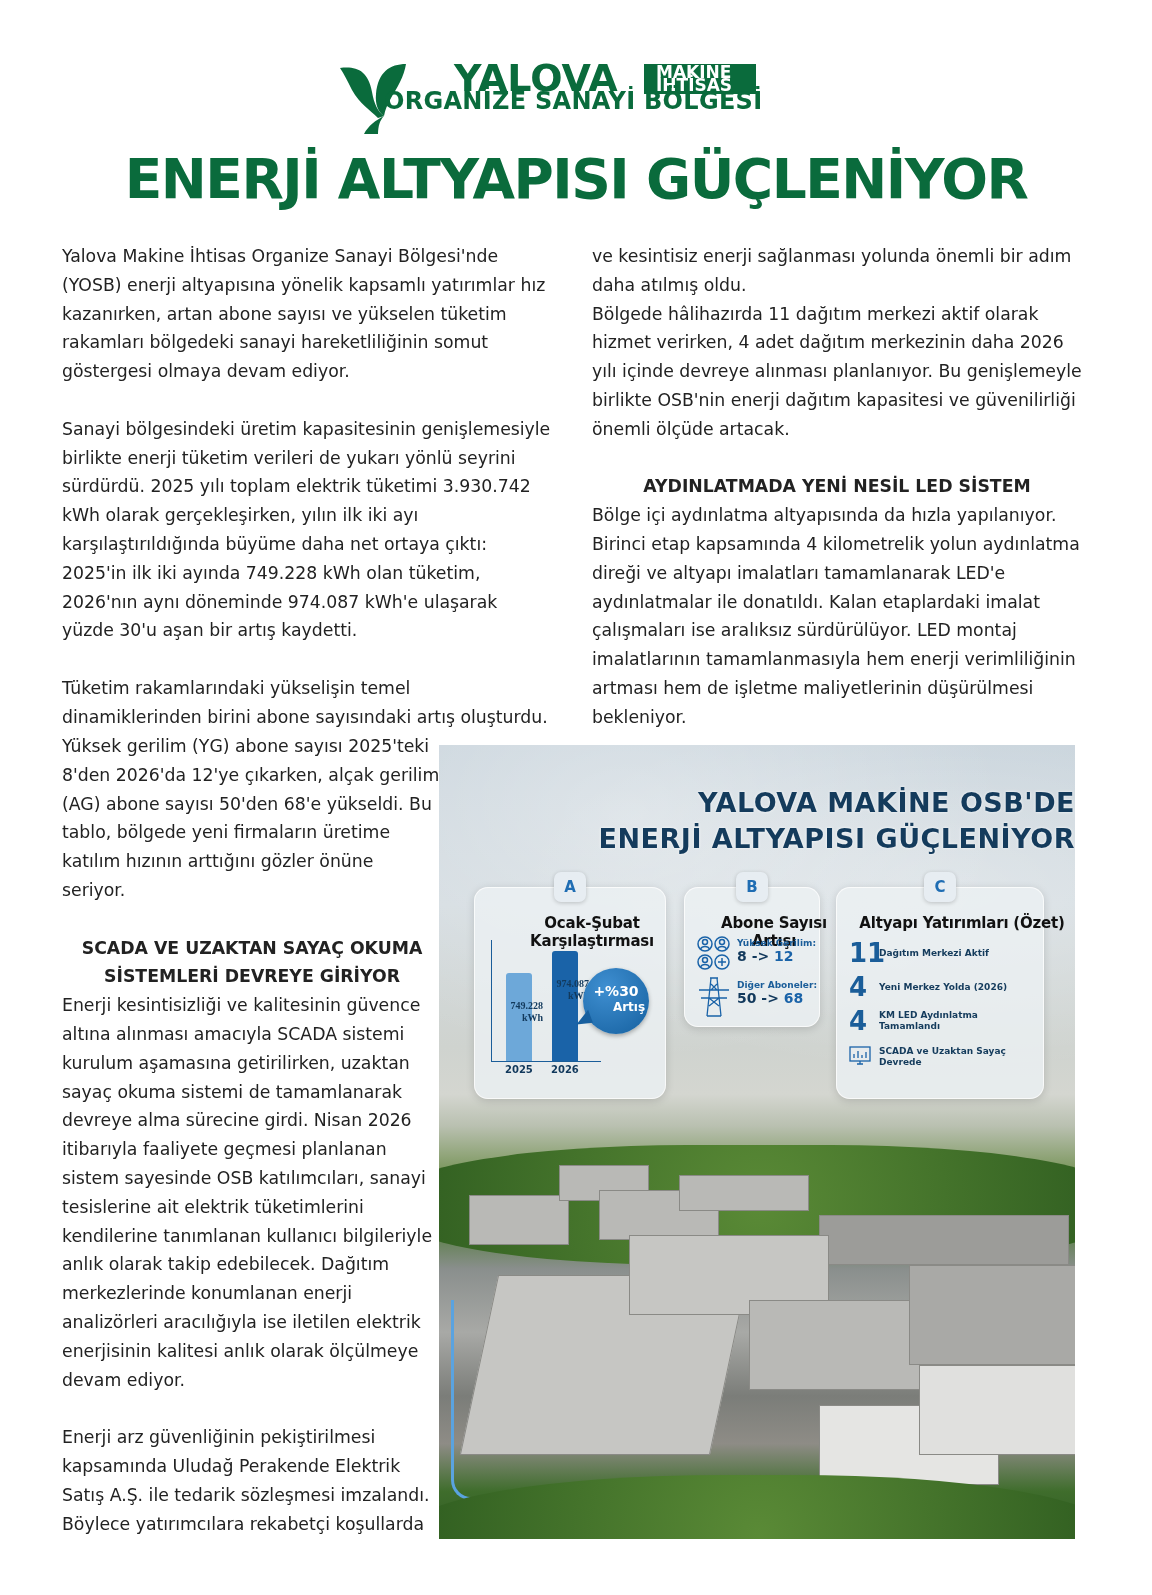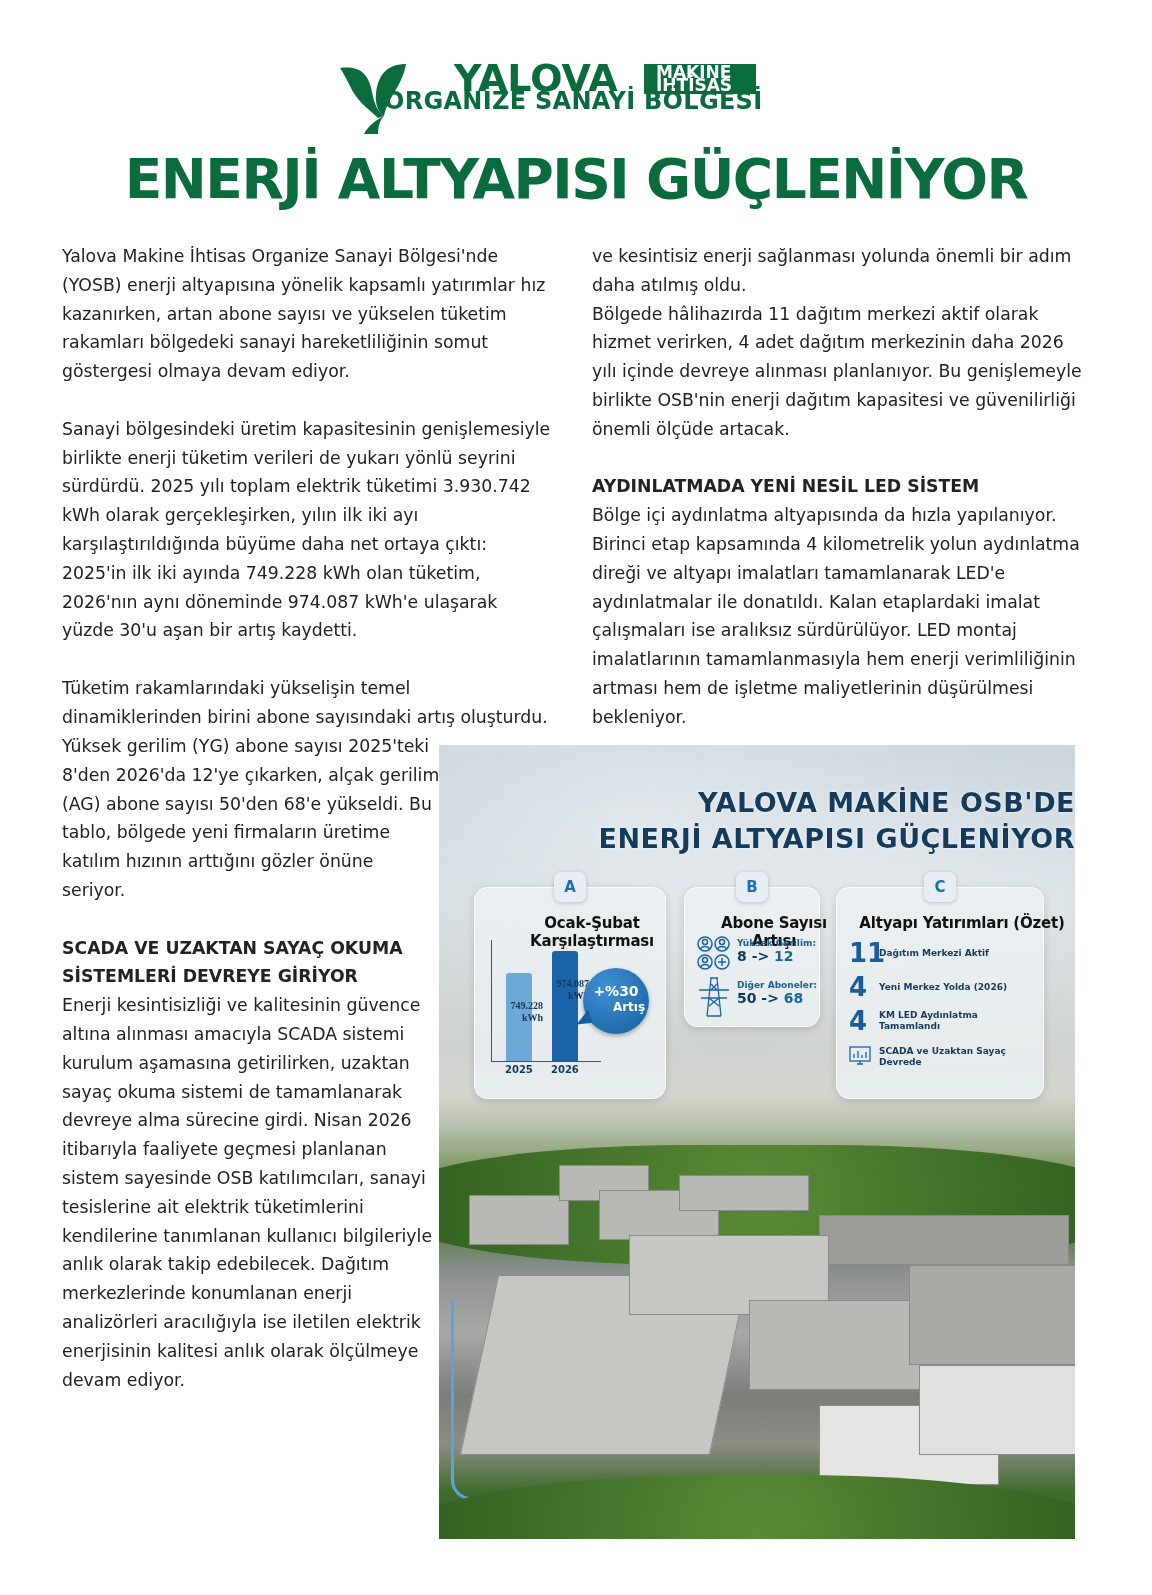--- a/index.html
+++ b/index.html
@@ -12,21 +12,21 @@
   .logo .yalova { position: absolute; left: 116px; top: 0; font-family: "DejaVu Sans", sans-serif; font-weight: bold; font-size: 38px; line-height: 40px; color: #0a6b3c; letter-spacing: 0px; }
   .logo .badge { position: absolute; left: 306px; top: 6px; width: 112px; height: 30px; background: #0a6b3c; color: #fff; font-family: "DejaVu Sans", sans-serif; font-weight: bold; font-size: 17px; line-height: 13px; padding: 2px 0 0 12px; }
   .logo .osb { position: absolute; left: 46px; top: 28px; font-family: "DejaVu Sans", sans-serif; font-weight: bold; font-size: 24px; line-height: 30px; color: #0a6b3c; letter-spacing: 0.3px; white-space: nowrap; }
 
   .headline { position: absolute; left: 0; top: 143px; width: 1152px; text-align: center; font-family: "DejaVu Sans", sans-serif; font-weight: bold; font-size: 55px; line-height: 72px; color: #0a6b3c; letter-spacing: -1.5px; transform: scaleX(1.0); }
 
   
   .col { position: absolute; font-family: "DejaVu Sans", sans-serif; font-size: 17.3px; line-height: 28.8px; color: #222; }
   .col p { margin: 0; }
   .col .gap { height: 28.8px; }
-  .col h3 { font-family: "DejaVu Sans", sans-serif; font-size: 17.3px; line-height: 28.8px; font-weight: bold; color: #222; }
+  .col h3 { font-family: "DejaVu Sans", sans-serif; font-size: 17.3px; line-height: 28.8px; font-weight: bold; color: #222; text-align: center; }
   .left1 { left: 62px; top: 242px; width: 490px; }
   .left2 { left: 62px; top: 732px; width: 380px; }
   .right1 { left: 592px; top: 242px; width: 490px; }
 
   
   .info { position: absolute; left: 439px; top: 745px; width: 636px; height: 794px; overflow: hidden;
     background: linear-gradient(180deg, #c9d4dc 0%, #d3dbe0 20%, #cfd3cf 38%, #d4d6d0 44%, #b9c0b0 48%, #6d8d4a 55%, #4e7a34 60%, #8a8f8d 66%, #a8a9a6 74%, #7b7d79 82%, #8e8c86 88%, #3f6d2c 94%, #2f5a22 100%); }
   .info .sky { position: absolute; left: 0; top: 0; width: 100%; height: 360px; background: radial-gradient(ellipse at 30% 20%, rgba(255,255,255,0.35), transparent 60%), radial-gradient(ellipse at 80% 40%, rgba(255,255,255,0.3), transparent 60%); }
   .info .title { position: absolute; left: 0; top: 40px; width: 100%; text-align: right; font-family: "DejaVu Sans", sans-serif; font-weight: bold; font-size: 27px; line-height: 36px; color: #143b5c; letter-spacing: 0.5px; text-shadow: 0 0 3px rgba(255,255,255,0.9); }
 
@@ -90,20 +90,21 @@
   <div class="gap"></div>
   <p>Tüketim rakamlarındaki yükselişin temel dinamiklerinden birini abone sayısındaki artış oluşturdu.</p>
 </div>
 
 <div class="col left2">
   <p>Yüksek gerilim (YG) abone sayısı 2025'teki 8'den 2026'da 12'ye çıkarken, alçak gerilim (AG) abone sayısı 50'den 68'e yükseldi. Bu tablo, bölgede yeni firmaların üretime katılım hızının arttığını gözler önüne seriyor.</p>
   <div class="gap"></div>
   <h3>SCADA VE UZAKTAN SAYAÇ OKUMA SİSTEMLERİ DEVREYE GİRİYOR</h3>
   <p>Enerji kesintisizliği ve kalitesinin güvence altına alınması amacıyla SCADA sistemi kurulum aşamasına getirilirken, uzaktan sayaç okuma sistemi de tamamlanarak devreye alma sürecine girdi. Nisan 2026 itibarıyla faaliyete geçmesi planlanan sistem sayesinde OSB katılımcıları, sanayi tesislerine ait elektrik tüketimlerini kendilerine tanımlanan kullanıcı bilgileriyle anlık olarak takip edebilecek. Dağıtım merkezlerinde konumlanan enerji analizörleri aracılığıyla ise iletilen elektrik enerjisinin kalitesi anlık olarak ölçülmeye devam ediyor.</p>
   <div class="gap"></div>
+  <p>Enerji arz güvenliğinin pekiştirilmesi kapsamında Uludağ Perakende Elektrik Satış A.Ş. ile tedarik sözleşmesi imzalandı. Böylece yatırımcılara rekabetçi koşullarda</p>
 </div>
 
 <div class="col right1">
   <p>ve kesintisiz enerji sağlanması yolunda önemli bir adım daha atılmış oldu.</p>
   <p>Bölgede hâlihazırda 11 dağıtım merkezi aktif olarak hizmet verirken, 4 adet dağıtım merkezinin daha 2026 yılı içinde devreye alınması planlanıyor. Bu genişlemeyle birlikte OSB'nin enerji dağıtım kapasitesi ve güvenilirliği önemli ölçüde artacak.</p>
   <div class="gap"></div>
   <h3>AYDINLATMADA YENİ NESİL LED SİSTEM</h3>
   <p>Bölge içi aydınlatma altyapısında da hızla yapılanıyor. Birinci etap kapsamında 4 kilometrelik yolun aydınlatma direği ve altyapı imalatları tamamlanarak LED'e aydınlatmalar ile donatıldı. Kalan etaplardaki imalat çalışmaları ise aralıksız sürdürülüyor. LED montaj imalatlarının tamamlanmasıyla hem enerji verimliliğinin artması hem de işletme maliyetlerinin düşürülmesi bekleniyor.</p>
 </div>
 

